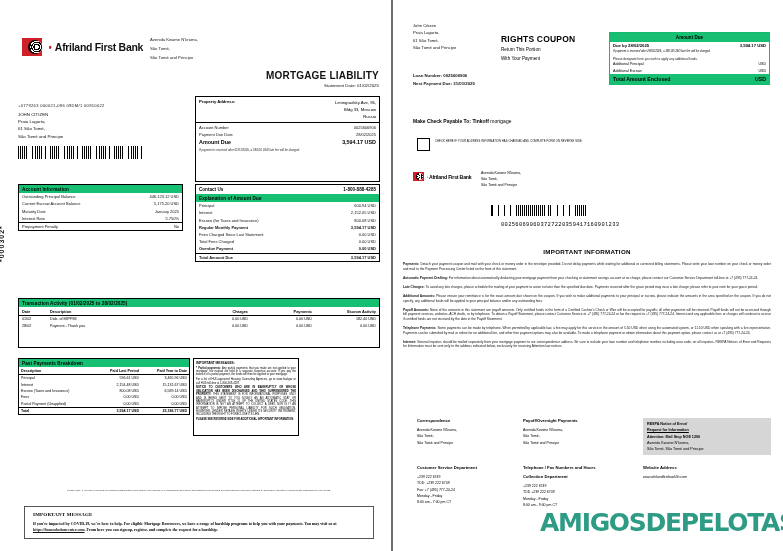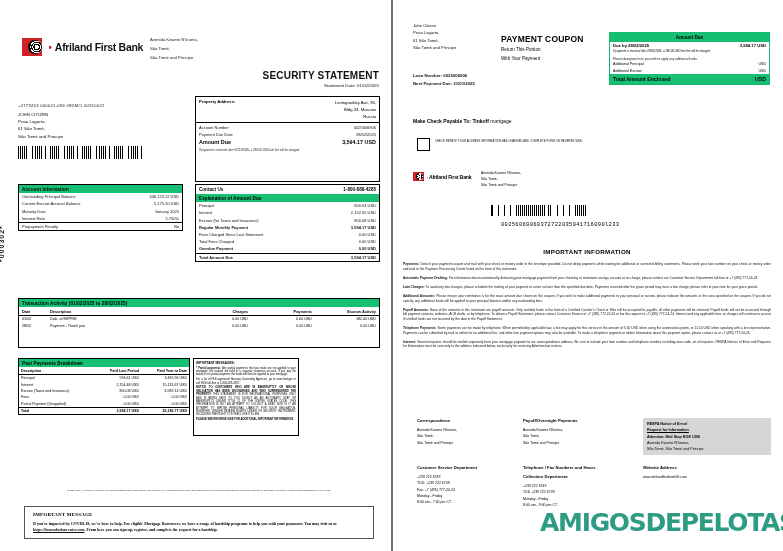--- a/index.html
+++ b/index.html
@@ -172,21 +172,21 @@
       <span class="logo-text">Afriland First Bank</span>
     </div>
 
     <div class="bank-addr">
       <div>Avenida Kwame N'krama,</div>
       <div>São Tomé,</div>
       <div>São Tomé and Principe</div>
     </div>
 
     <div class="stmt-title">
-      <div class="t1">SECURITY STATEMENT</div>
+      <div class="t1">MORTGAGE LIABILITY</div>
       <div class="t2">Statement Date: 01/02/2025</div>
     </div>
 
     <div class="cust-addr">
       <div class="code">+0779263   000021-096   09DM/1   00910022</div>
       <div class="ln">JOHN CITIZEN</div>
       <div class="ln">Praia Lagarto,</div>
       <div class="ln">61 São Tomé,</div>
       <div class="ln">São Tomé and Principe</div>
     </div>
@@ -375,21 +375,21 @@
       <div>61 São Tomé,</div>
       <div>São Tomé and Principe</div>
     </div>
 
     <div class="r-loan">
       <div>Loan Number: 0025606906</div>
       <div>Next Payment Due: 31/01/2025</div>
     </div>
 
     <div class="coupon-title">
-      <div class="c1">PAYMENT COUPON</div>
+      <div class="c1">RIGHTS COUPON</div>
       <div class="c2">Return This Portion</div>
       <div class="c2">With Your Payment</div>
     </div>
 
     <div class="amtdue-box">
       <div class="amtdue-head">Amount Due</div>
       <div class="amtdue-row">
         <span>Due by 28/02/2025</span>
         <span>3,594.17 USD</span>
       </div>

